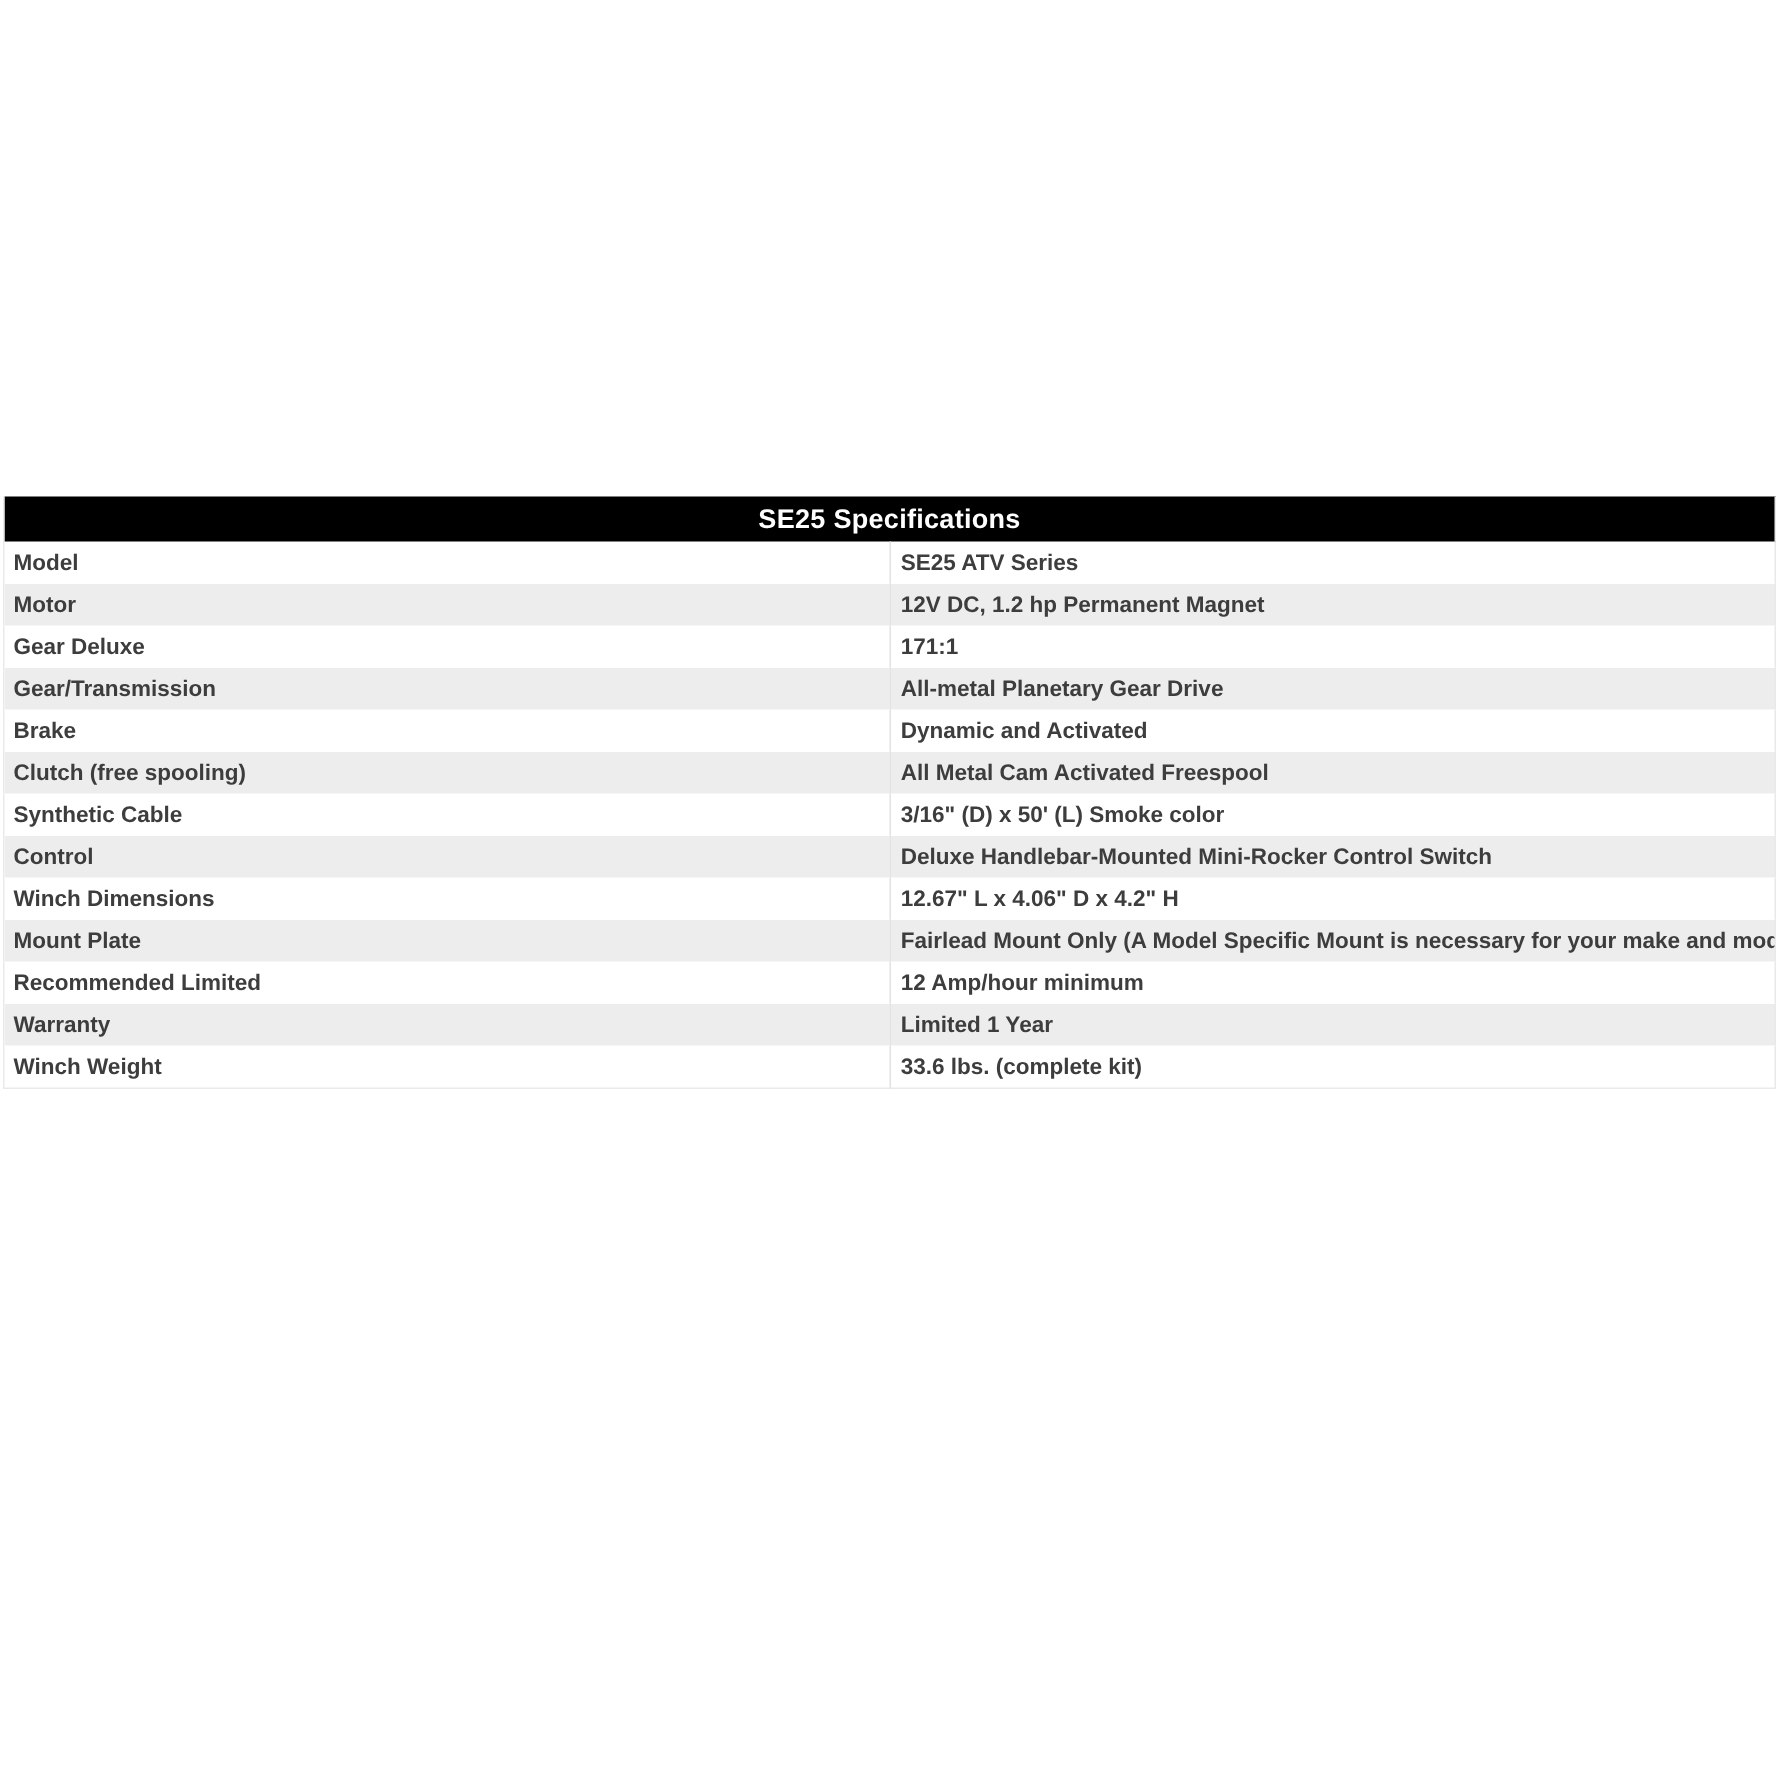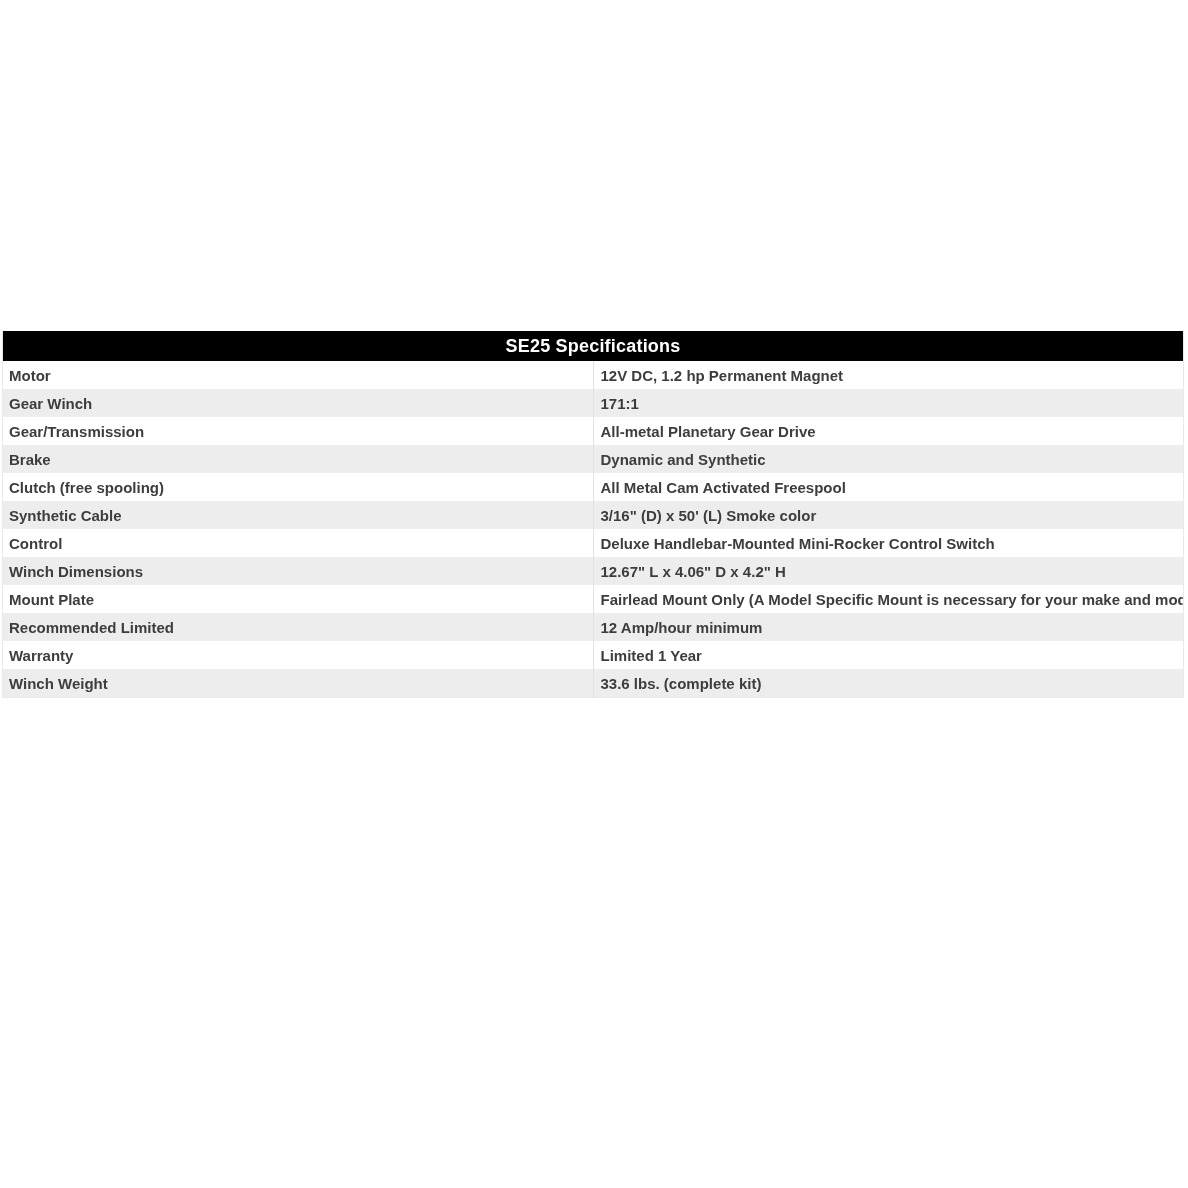--- a/index.html
+++ b/index.html
@@ -74,34 +74,38 @@
 
 <div class="page">
   <table class="spec-table">
     <thead>
       <tr>
         <th class="title-cell" colspan="2">SE25 Specifications</th>
       </tr>
     </thead>
     <tbody>
         <tr>
+    <td class="label-cell">Model</td>
+    <td class="value-cell">SE25 ATV Series</td>
+  </tr>
+        <tr>
     <td class="label-cell">Motor</td>
     <td class="value-cell">12V DC, 1.2 hp Permanent Magnet</td>
   </tr>
         <tr>
-    <td class="label-cell">Gear Winch</td>
+    <td class="label-cell">Gear Deluxe</td>
     <td class="value-cell">171:1</td>
   </tr>
         <tr>
     <td class="label-cell">Gear/Transmission</td>
     <td class="value-cell">All-metal Planetary Gear Drive</td>
   </tr>
         <tr>
     <td class="label-cell">Brake</td>
-    <td class="value-cell">Dynamic and Synthetic</td>
+    <td class="value-cell">Dynamic and Activated</td>
   </tr>
         <tr>
     <td class="label-cell">Clutch (free spooling)</td>
     <td class="value-cell">All Metal Cam Activated Freespool</td>
   </tr>
         <tr>
     <td class="label-cell">Synthetic Cable</td>
     <td class="value-cell">3/16" (D) x 50' (L) Smoke color</td>
   </tr>
         <tr>

